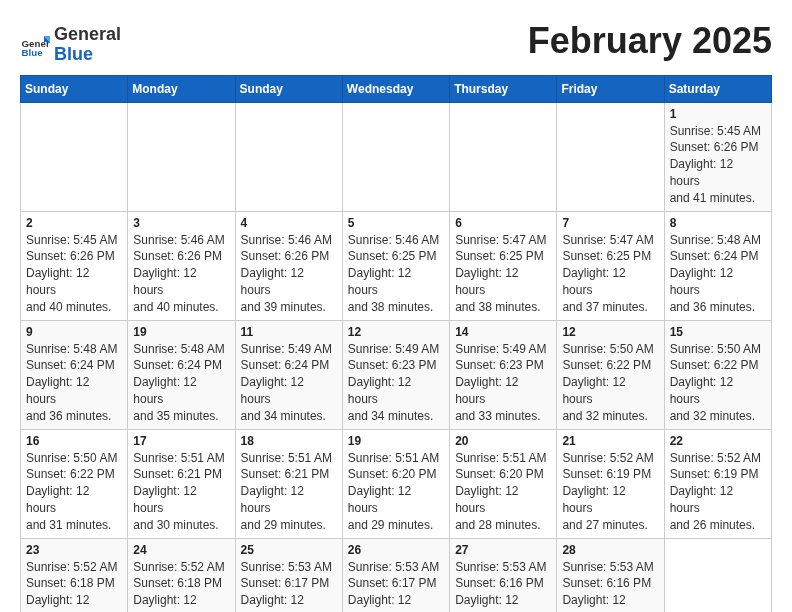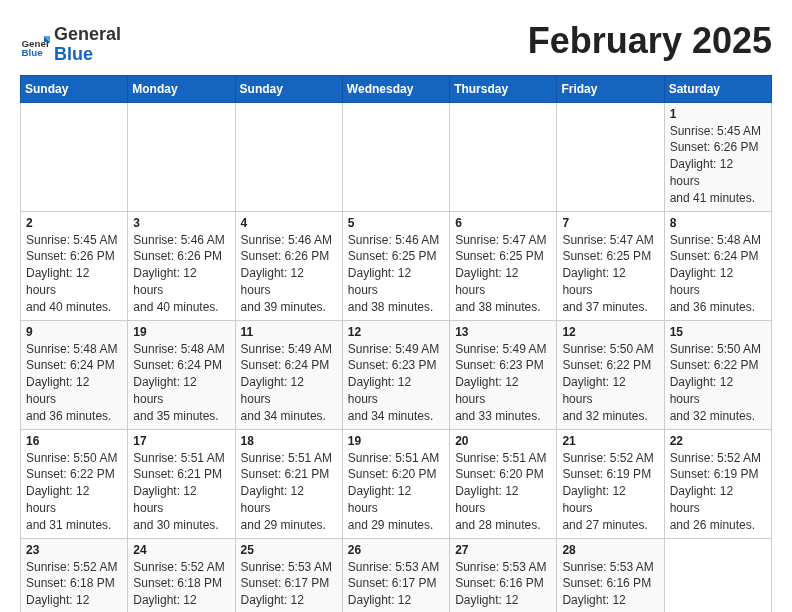--- a/index.html
+++ b/index.html
@@ -183,21 +183,21 @@
         </td>
         <td>
           <span class="day-number">11</span>
           <div class="day-info">Sunrise: 5:49 AM<br>Sunset: 6:24 PM<br>Daylight: 12 hours<br>and 34 minutes.</div>
         </td>
         <td>
           <span class="day-number">12</span>
           <div class="day-info">Sunrise: 5:49 AM<br>Sunset: 6:23 PM<br>Daylight: 12 hours<br>and 34 minutes.</div>
         </td>
         <td>
-          <span class="day-number">13</span>
+          <span class="day-number">14</span>
           <div class="day-info">Sunrise: 5:49 AM<br>Sunset: 6:23 PM<br>Daylight: 12 hours<br>and 33 minutes.</div>
         </td>
         <td>
           <span class="day-number">12</span>
           <div class="day-info">Sunrise: 5:50 AM<br>Sunset: 6:22 PM<br>Daylight: 12 hours<br>and 32 minutes.</div>
         </td>
         <td>
           <span class="day-number">15</span>
           <div class="day-info">Sunrise: 5:50 AM<br>Sunset: 6:22 PM<br>Daylight: 12 hours<br>and 32 minutes.</div>
         </td>

